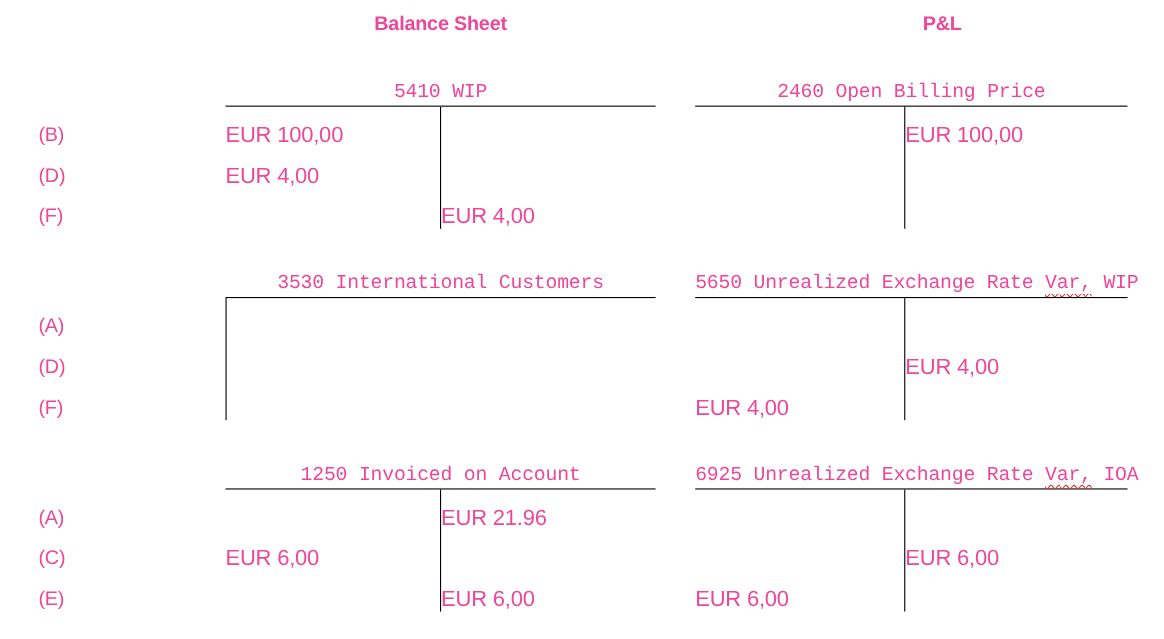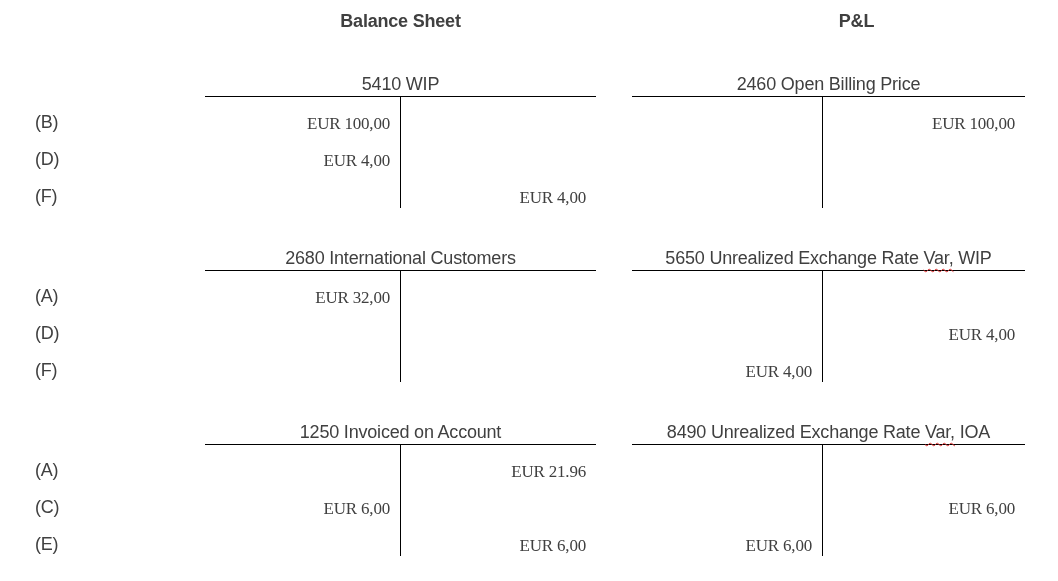--- a/index.html
+++ b/index.html
@@ -2,21 +2,21 @@
 <html><head>
 <meta charset="utf-8">
 <style>
   html, body { margin: 0; padding: 0; background: #ffffff; }
   #canvas {
     position: relative;
     width: 1058px;
     height: 581px;
     background: #ffffff;
     font-family: "Liberation Sans", "DejaVu Sans", sans-serif;
-    color: #404040;
+    color: #ec4899;
     letter-spacing: -0.2px;
     overflow: hidden;
   }
   .col-header {
     position: absolute;
     top: 9px;
     height: 24px;
     line-height: 24px;
     font-size: 18px;
     font-weight: 700;
@@ -38,38 +38,37 @@
   #a3 { left: 632px; top: 246px; width: 393px; }
   #a4 { left: 205px; top: 420px; width: 391px; }
   #a5 { left: 632px; top: 420px; width: 393px; }
 
   .t-title {
     height: 24px;
     line-height: 24px;
     font-size: 18px;
     text-align: center;
     white-space: pre;
+    font-family: Liberation Mono, monospace;
   }
   .t-body {
     display: flex;
     border-top: 1.5px solid #000;
     height: 111px;
   }
   .t-col { padding-top: 8px; overflow: visible; }
   .left-acct  .t-debit { width: 195px; }
   .right-acct .t-debit { width: 190px; }
   .t-credit { flex: 1; border-left: 1.5px solid #000; }
   .t-cell {
     height: 37px;
     line-height: 37px;
-    font-size: 17px;
-    text-align: right;
+    font-size: 20px;
     padding-right: 10px;
     white-space: pre;
-    font-family: Liberation Serif, serif;
   }
   .sq {
     text-decoration-line: underline;
     text-decoration-style: wavy;
     text-decoration-color: #da2f2f;
     text-decoration-thickness: 1px;
     text-underline-offset: 4px;
     text-decoration-skip-ink: none;
   }
 </style>
@@ -123,27 +122,22 @@
       </div>
       <div class="t-col t-credit">
         <div class="t-cell">EUR 100,00</div>
         <div class="t-cell"></div>
         <div class="t-cell"></div>
       </div>
     </div>
   </div>
 
   <div class="taccount left-acct" id="a2">
-    <div class="t-title"><span>2680 International Customers</span><span class="sq"></span><span></span></div>
+    <div class="t-title"><span>3530 International Customers</span><span class="sq"></span><span></span></div>
     <div class="t-body">
-      <div class="t-col t-debit">
-        <div class="t-cell">EUR 32,00</div>
-        <div class="t-cell"></div>
-        <div class="t-cell"></div>
-      </div>
       <div class="t-col t-credit">
         <div class="t-cell"></div>
         <div class="t-cell"></div>
         <div class="t-cell"></div>
       </div>
     </div>
   </div>
 
   <div class="taccount right-acct" id="a3">
     <div class="t-title"><span>5650 Unrealized Exchange Rate </span><span class="sq">Var,</span><span> WIP</span></div>
@@ -171,21 +165,21 @@
       </div>
       <div class="t-col t-credit">
         <div class="t-cell">EUR 21.96</div>
         <div class="t-cell"></div>
         <div class="t-cell">EUR 6,00</div>
       </div>
     </div>
   </div>
 
   <div class="taccount right-acct" id="a5">
-    <div class="t-title"><span>8490 Unrealized Exchange Rate </span><span class="sq">Var,</span><span> IOA</span></div>
+    <div class="t-title"><span>6925 Unrealized Exchange Rate </span><span class="sq">Var,</span><span> IOA</span></div>
     <div class="t-body">
       <div class="t-col t-debit">
         <div class="t-cell"></div>
         <div class="t-cell"></div>
         <div class="t-cell">EUR 6,00</div>
       </div>
       <div class="t-col t-credit">
         <div class="t-cell"></div>
         <div class="t-cell">EUR 6,00</div>
         <div class="t-cell"></div>

